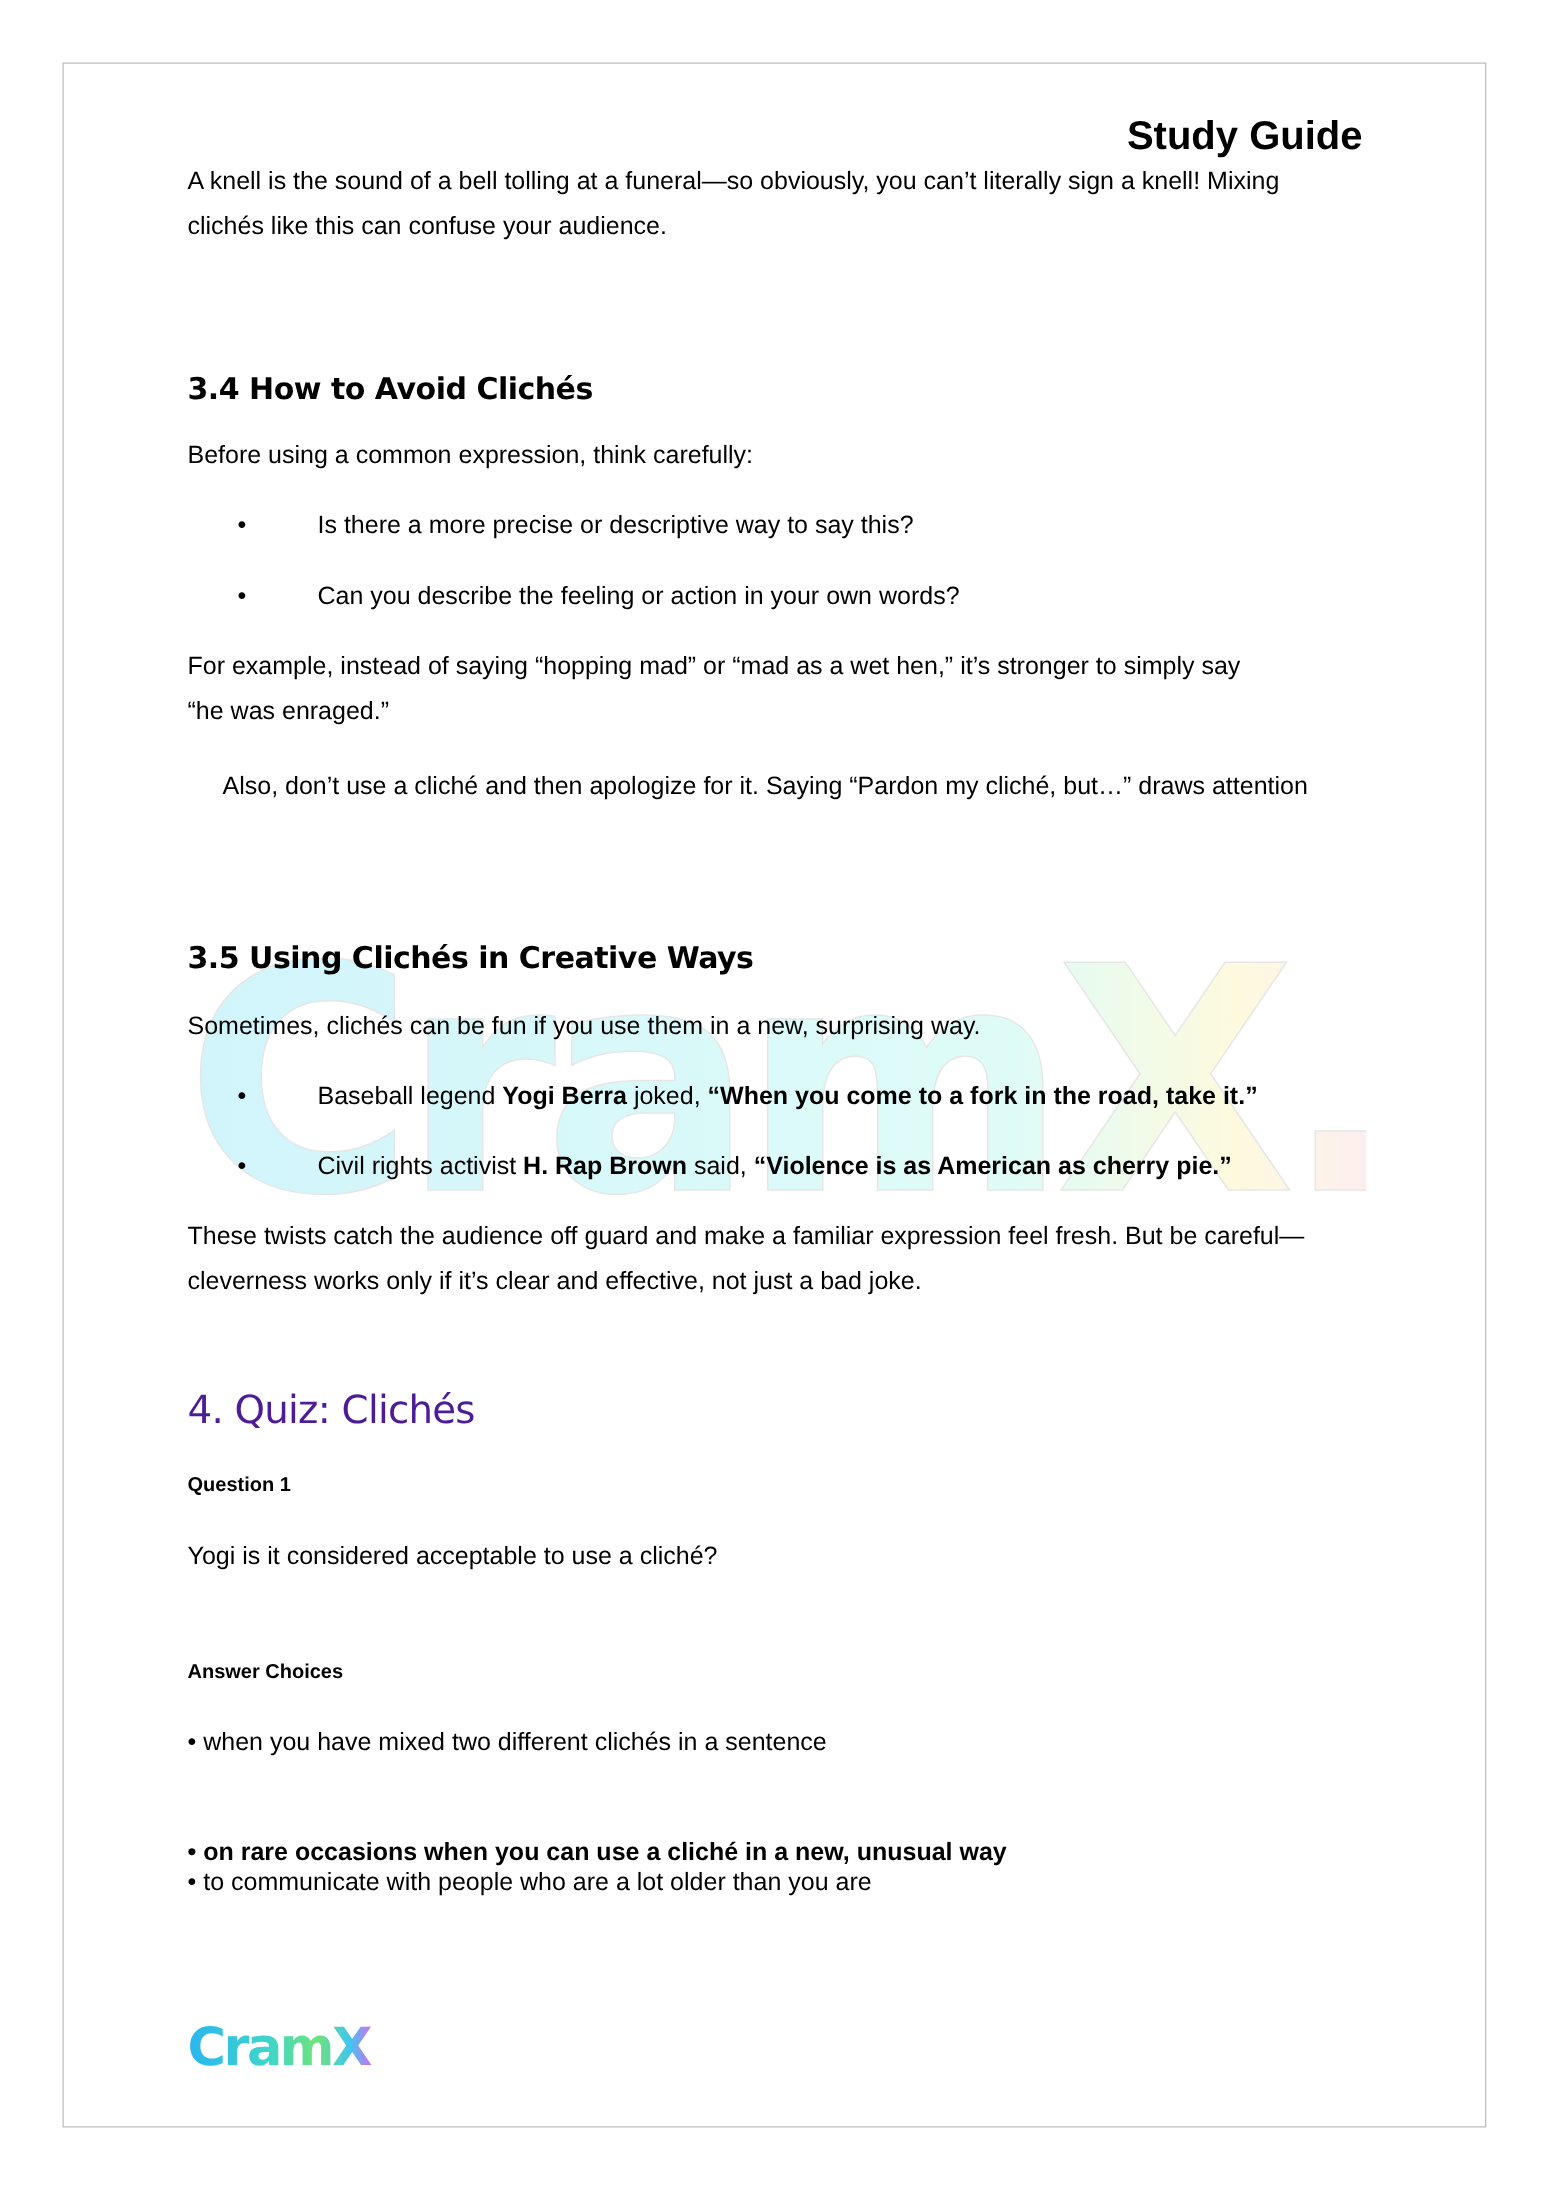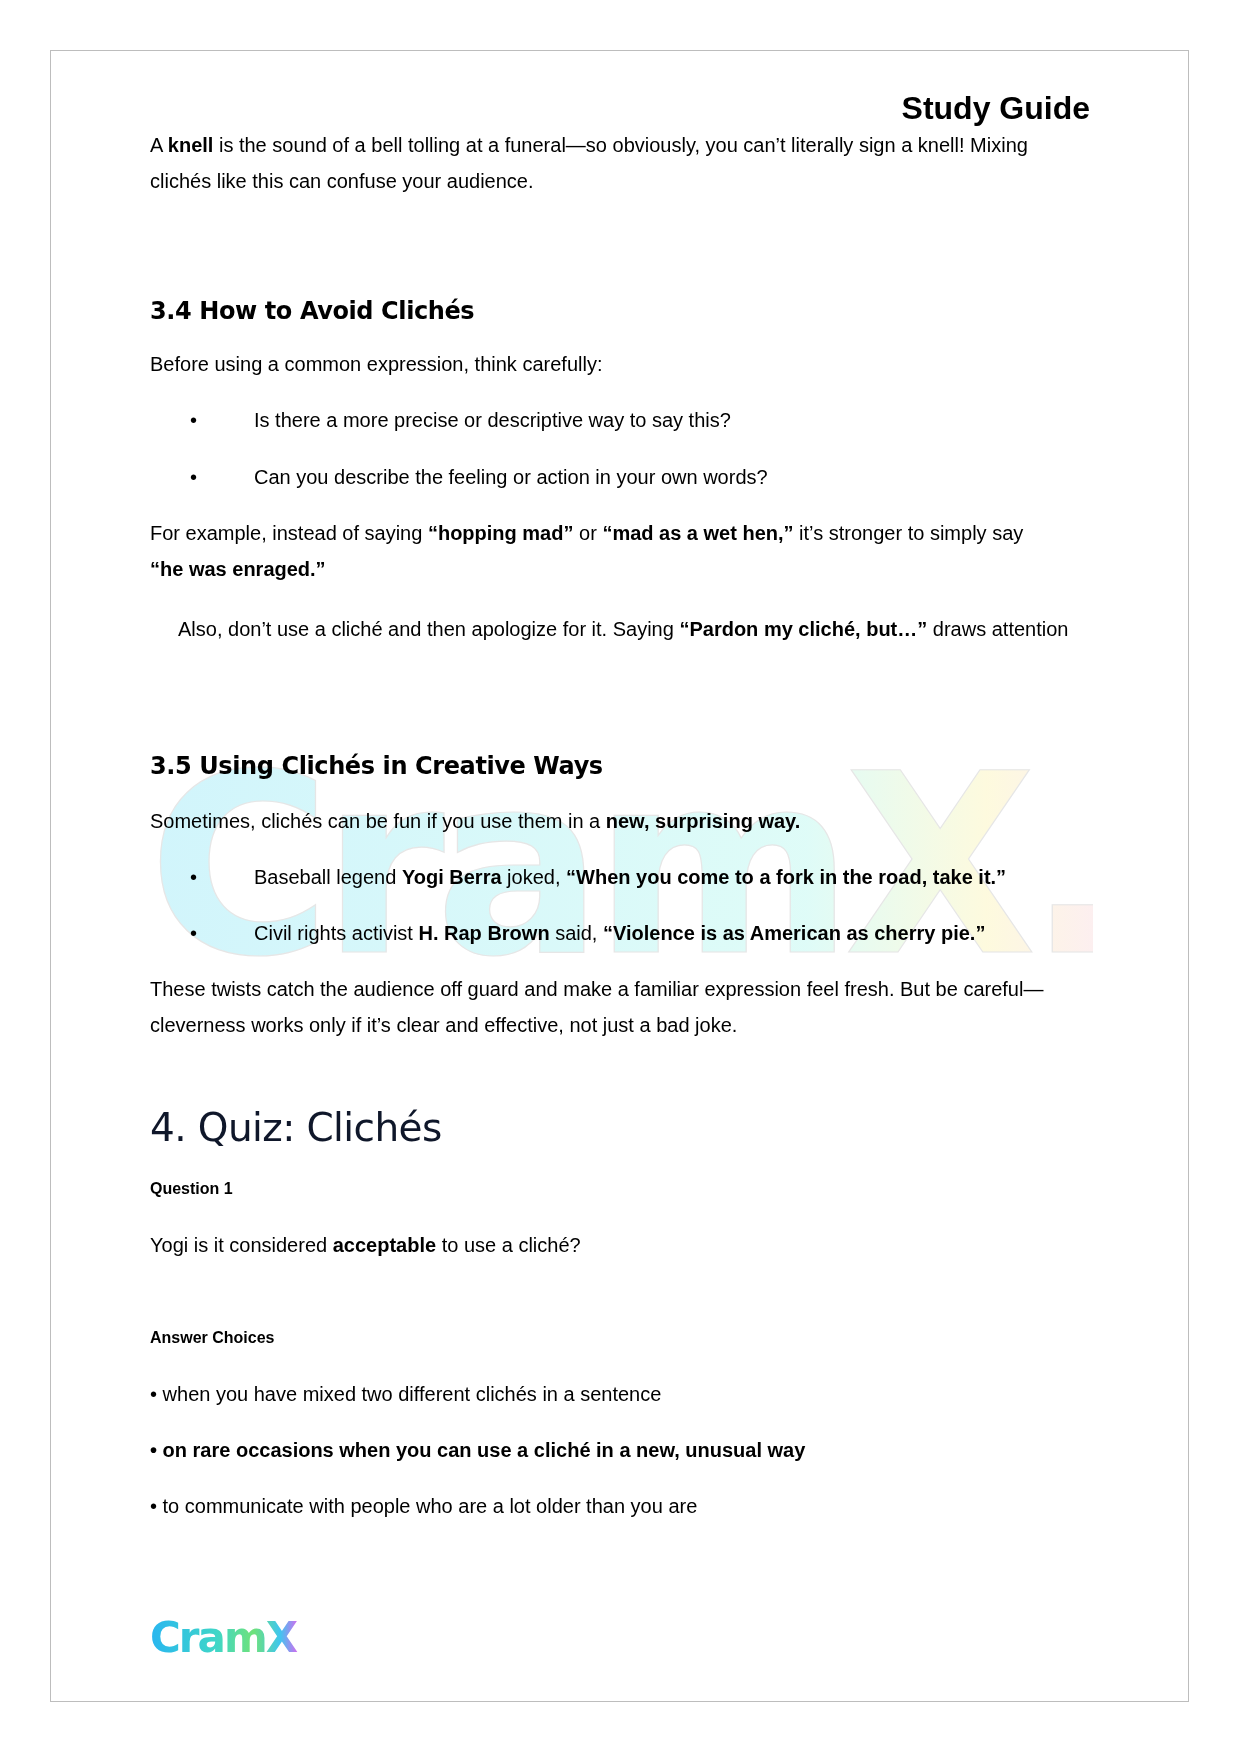--- a/index.html
+++ b/index.html
@@ -51,39 +51,39 @@
       white-space: nowrap;
     }
     .p {
       position: absolute;
       left: 0;
       width: 940px;
       font-size: 20px;
       line-height: 36px;
       margin: 0;
     }
-    .p b { font-weight: bold; }
+    .p b { font-weight: normal; }
     .h2 {
       position: absolute;
       left: 0;
       font-family: "DejaVu Sans", sans-serif;
       font-size: 24px;
       font-weight: bold;
       color: #000000;
       line-height: 32px;
       letter-spacing: -0.4px;
       margin: 0;
     }
     .h1 {
       position: absolute;
       left: 0;
       font-family: "DejaVu Sans", sans-serif;
-      font-size: 39px;
+      font-size: 31px;
       font-weight: normal;
-      color: #0f172a;
+      color: #4c1d95;
       line-height: 40px;
       letter-spacing: -0.6px;
       margin: 0;
     }
     .bullet-row {
       position: absolute;
       left: 0;
       width: 940px;
       font-size: 20px;
       line-height: 36px;
@@ -107,21 +107,21 @@
       font-weight: bold;
       line-height: 36px;
     }
     .answer {
       position: absolute;
       left: 0;
       font-size: 20px;
       line-height: 36px;
       white-space: nowrap;
     }
-    .answer.correct { font-weight: bold; }
+    .answer.correct { font-weight: bold; margin-top: 32px; }
     .footer-logo {
       position: absolute;
       left: 150px;
       top: 1608px;
       width: 150px;
       height: 50px;
     }
   </style>
 </head>
 <body>

